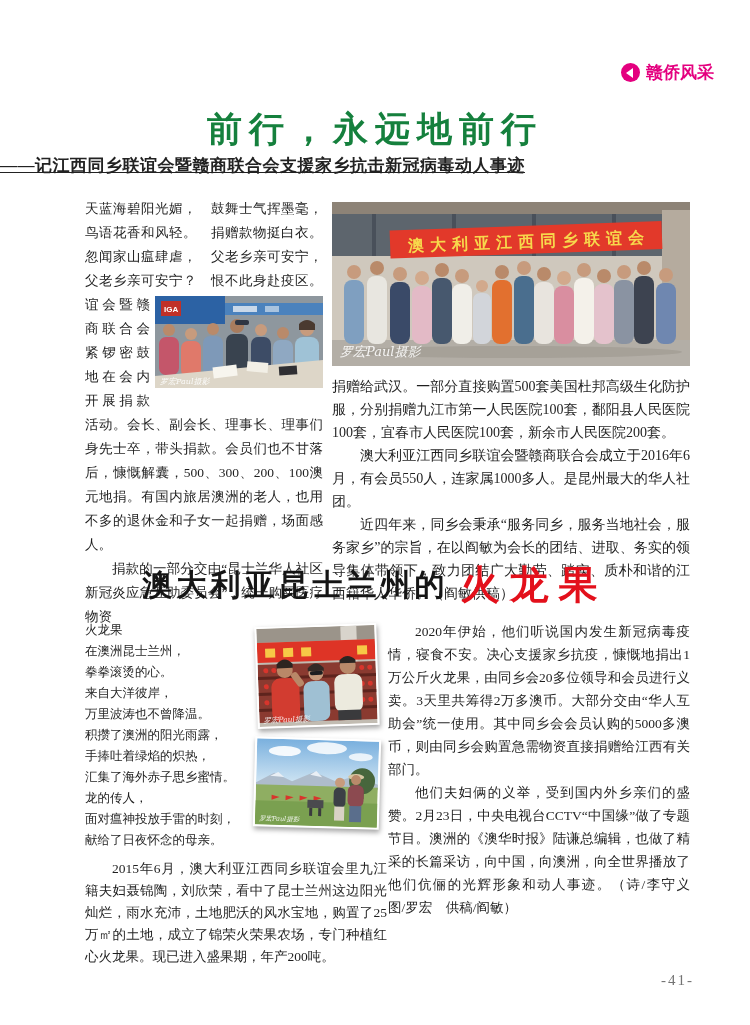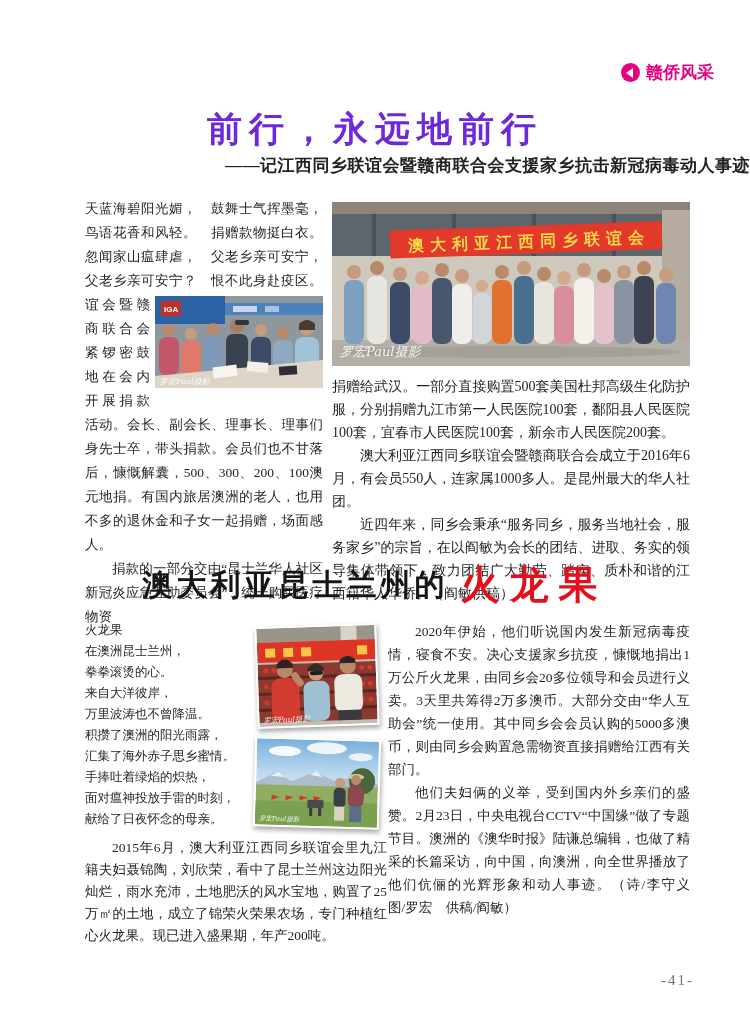--- a/index.html
+++ b/index.html
@@ -12,23 +12,23 @@
 
   
   .badge { position:absolute; top:47px; right:36px; display:flex; align-items:center; gap:6px;
            font-family:"Liberation Sans","DejaVu Sans",sans-serif; font-weight:bold; font-size:17px; color:#e4007f; }
   .badge-circle { width:19px; height:19px; border-radius:50%; background:#e4007f; position:relative; }
   .badge-circle::after { content:""; position:absolute; left:5px; top:4.5px;
            border-top:5px solid transparent; border-bottom:5px solid transparent; border-right:7px solid #fff; }
 
   
   .a1-title { position:absolute; top:92px; left:0; width:100%; text-align:center;
-              color:#6d28d9; font-size:35px; font-weight:bold; letter-spacing:7px; }
-  .a1-subtitle { position:absolute; top:140px; left:0; width:100%; text-align:right;
-                 font-size:17px; font-weight:bold; letter-spacing:0.5px; color:#222; }
+              color:#15803d; font-size:35px; font-weight:bold; letter-spacing:7px; }
+  .a1-subtitle { position:absolute; top:140px; left:0; width:100%; text-align:left;
+                 font-size:17px; font-weight:bold; letter-spacing:0.5px; color:#222;text-decoration:underline; }
 
   
   .a1-left { position:absolute; left:85px; top:183px; width:238px;
              font-size:13.5px; line-height:24px; text-align:justify; }
   .poem1 .pline { white-space:nowrap; letter-spacing:0.5px; }
   .a1-intro-line { margin-top:2px; text-indent:1em; white-space:nowrap; }
   .inline-photo { float:right; width:168px; height:92px; margin:3px 0 4px 5px; background:#8e979e; }
   .a1-donate { text-indent:2em; }
 
   .a1-right { position:absolute; left:332px; top:188px; width:358px;
@@ -188,22 +188,23 @@
 
   <div class="a2-left">
     <div class="a2-left-top">
       <div class="poem2">
         <div class="pline">火龙果</div>
         <div class="pline">在澳洲昆士兰州，</div>
         <div class="pline">拳拳滚烫的心。</div>
         <div class="pline">来自大洋彼岸，</div>
         <div class="pline">万里波涛也不曾降温。</div>
         <div class="pline">积攒了澳洲的阳光雨露，</div>
+        <div class="pline">手捧吐着绿焰的炽热，</div>
         <div class="pline">汇集了海外赤子思乡蜜情。</div>
-        <div class="pline">手捧吐着绿焰的炽热，</div>
+        <div class="pline">龙的传人，</div>
         <div class="pline">面对瘟神投放手雷的时刻，</div>
         <div class="pline">献给了日夜怀念的母亲。</div>
       </div>
       <div class="photos-col">
 
         <div class="polaroid pA">
           <svg width="118" height="98" viewBox="0 0 118 98">
             <rect x="0" y="0" width="118" height="98" fill="#c2bcb2"></rect>
             <rect x="0" y="0" width="118" height="14" fill="#9b948a"></rect>
             <rect x="84" y="0" width="16" height="36" fill="#d8d4cc"></rect>

